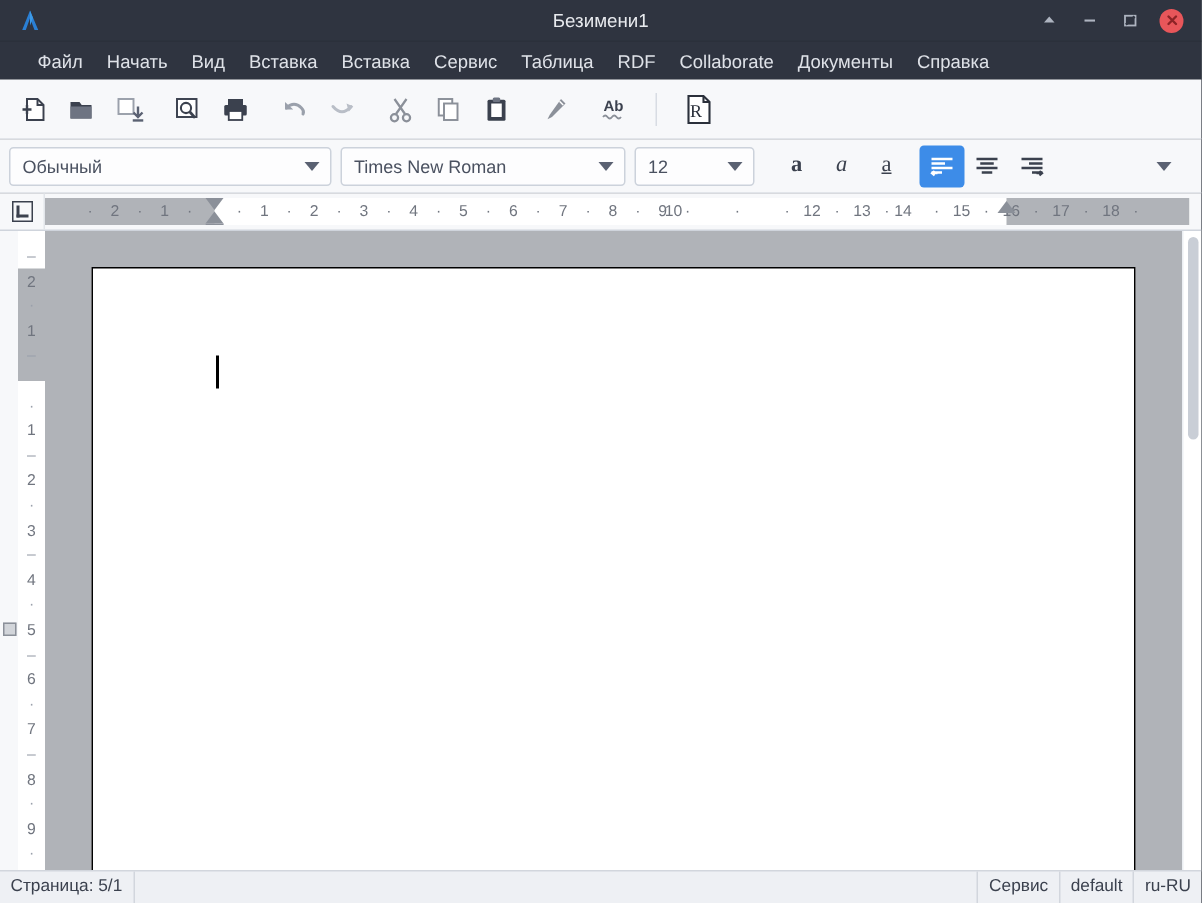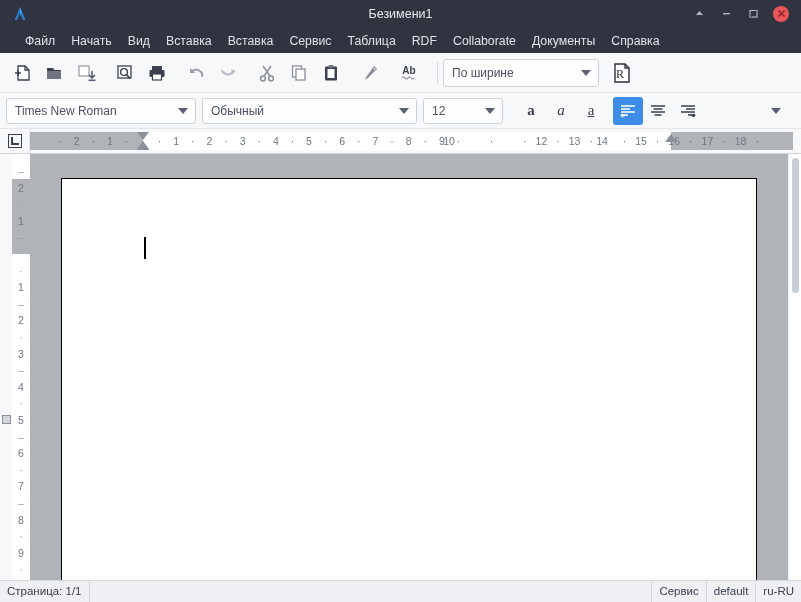--- a/index.html
+++ b/index.html
@@ -390,49 +390,43 @@
     <div class="tb-btn">
       <svg width="24" height="20" viewBox="0 0 24 20">
         <text x="12" y="11" font-family="Liberation Sans, sans-serif" font-size="10" font-weight="bold" fill="#3b414e" text-anchor="middle">Ab</text>
         <path d="M5 15 q1.5 -2 3 0 t3 0 t3 0 t3 0" fill="none" stroke="#8b9099" stroke-width="1.2"></path>
       </svg>
     </div>
 
     <div class="tb-gap"></div>
     <div class="tb-sep"></div>
 
-    <div class="combo combo-zoom">
-      <div class="combo-val">По ширине</div>
-      <div class="combo-arrow">
-          <i></i>
-        </div>
-    </div>
 
     <div class="tb-gap"></div>
 
     <div class="tb-btn">
       <svg width="22" height="22" viewBox="0 0 22 22">
         <path d="M4 2 h10 l4 4 v14 H4 z" fill="#fff" stroke="#2b303b" stroke-width="1.4"></path>
         <path d="M14 2 v4 h4" fill="none" stroke="#2b303b" stroke-width="1.4"></path>
         <text x="9" y="16" font-family="Liberation Serif, serif" font-size="12" fill="#2b303b" text-anchor="middle">R</text>
       </svg>
     </div>
   </div>
 
   <div class="toolbar toolbar-2">
 
-    <div class="combo combo-font">
-      <div class="combo-val">Times New Roman</div>
+    <div class="combo combo-style">
+      <div class="combo-val">Обычный</div>
       <div class="combo-arrow">
           <i></i>
         </div>
     </div>
 
-    <div class="combo combo-style">
-      <div class="combo-val">Обычный</div>
+    <div class="combo combo-font">
+      <div class="combo-val">Times New Roman</div>
       <div class="combo-arrow">
           <i></i>
         </div>
     </div>
 
     <div class="combo combo-size">
       <div class="combo-val">12</div>
       <div class="combo-arrow">
           <i></i>
         </div>
@@ -576,21 +570,21 @@
         <div class="caret" style="left:82px; top:58px; height:22px;"></div>
       </div>
     </div>
 
     <div class="vscroll">
       <div class="vscroll-thumb" style="top:4px; height:135px;"></div>
     </div>
   </div>
 
   <div class="statusbar">
-    <div class="sb-cell">Страница: 1/1</div>
+    <div class="sb-cell">Страница: 5/1</div>
     <div class="sb-sep"></div>
     <div class="sb-spacer"></div>
     <div class="sb-sep"></div>
     <div class="sb-cell">Сервис</div>
     <div class="sb-sep"></div>
     <div class="sb-cell">default</div>
     <div class="sb-sep"></div>
     <div class="sb-cell">ru-RU</div>
   </div>
 

